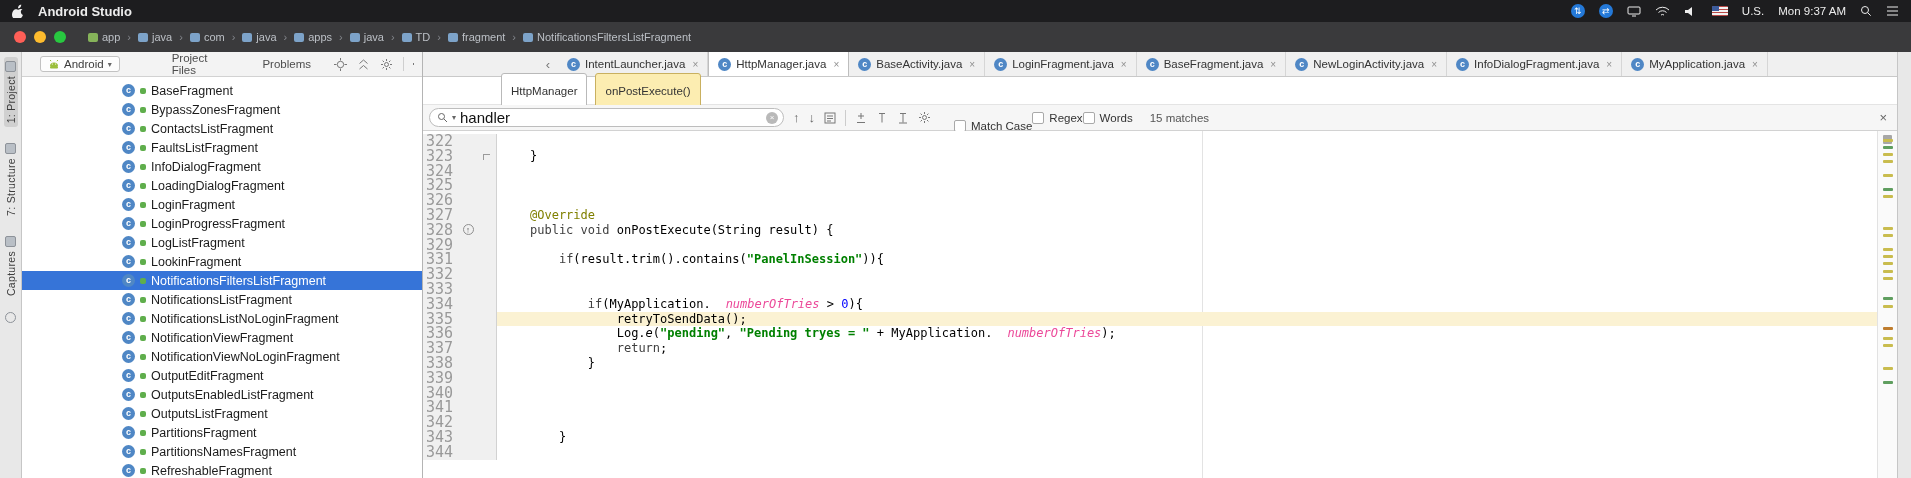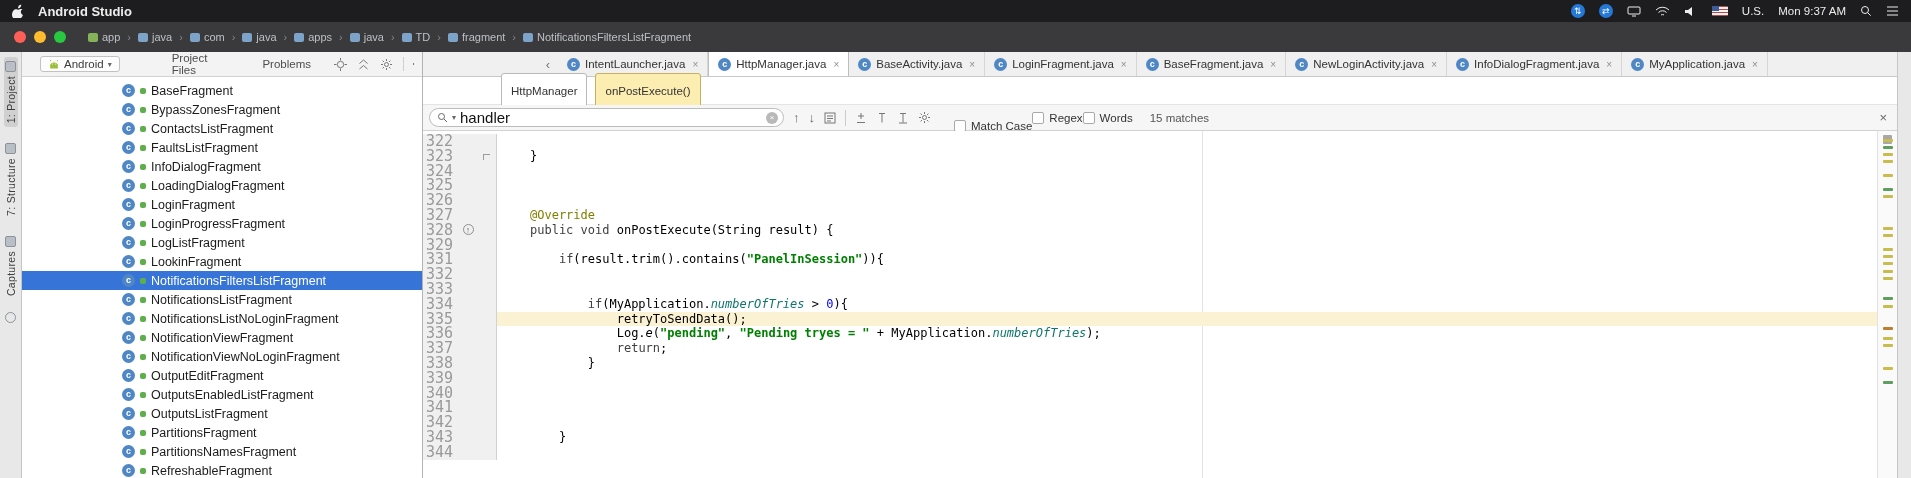--- a/index.html
+++ b/index.html
@@ -107,21 +107,21 @@
   .cl-fold { width:20px; flex:none; background:#f0f0f0; border-right:1px solid #d2d2d2; }
   .cl-txt { flex:1; white-space:pre; padding-left:33px; line-height:14.8px; color:#000; }
   .cl-txt.caret { background:#fbf2d3; }
   .ovr { display:block; width:11px; height:11px; margin:1px auto 0; border:1px solid #8f8f8f; border-radius:50%;
          font-size:9px; line-height:10px; text-align:center; color:#6f6f6f; font-family:"Liberation Sans",sans-serif; }
   .fold-end { display:inline-block; width:7px; height:6px; border-left:1px solid #9a9a9a; border-top:1px solid #9a9a9a;
               margin:4px 0 0 6px; }
   .tk-k { color:#404040; font-weight:normal;text-align:right; }
   .tk-s { color:#008000; font-weight:bold; }
   .tk-a { color:#808000; }
-  .tk-f { color:#0f766e; font-style:italic; }
+  .tk-f { color:#ec4899; font-style:italic;margin-left:15px; }
   .tk-n { color:#0000ff; }
   .tk-i { font-style:italic; }
   .margin-line { position:absolute; top:0; bottom:0; left:779px; width:1px; background:#e3e3e3; }
   .stripe { position:absolute; top:0; bottom:0; right:0; width:20px; background:#fafafa; border-left:1px solid #e2e2e2; }
   .smark { position:absolute; left:5px; width:10px; height:3px; border-radius:1px; }
   .inspect-box { position:absolute; top:4px; left:5px; width:9px; height:9px; background:#a7a7a7; border-radius:1px; }
 
   
   .right-strip { width:14px; background:#e8e8e8; border-left:1px solid #c6c6c6; }
 

